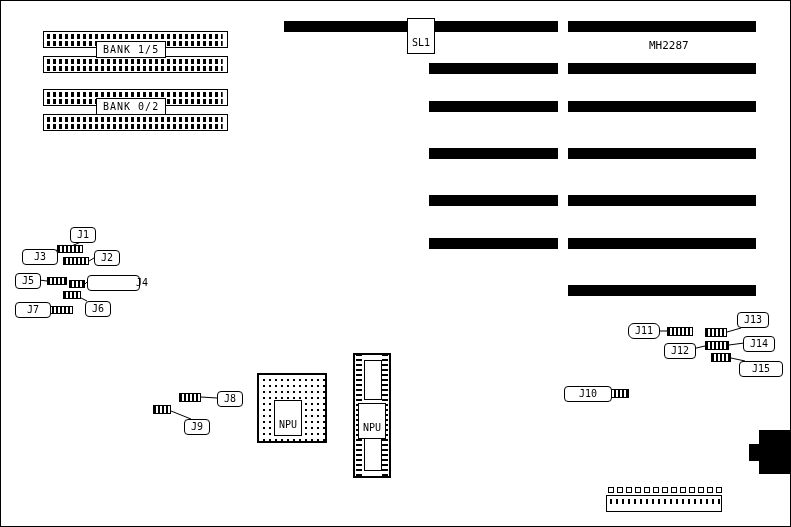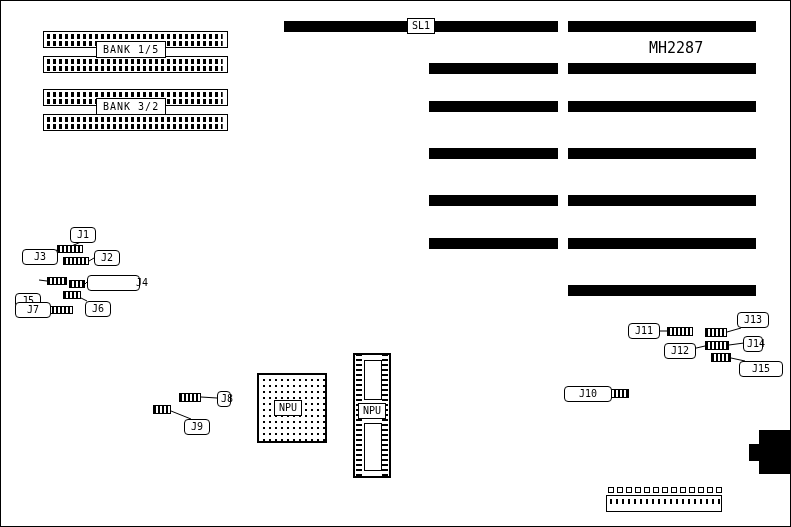--- a/index.html
+++ b/index.html
@@ -24,23 +24,23 @@
     background-position:3px 2px,3px 9px;
     background-repeat:no-repeat,no-repeat;
   }
 
   .tag, .banklabel, .slotlabel {
     position:absolute; background:#fff; border:1px solid #000;
     font-size:10px; line-height:14px; text-align:center; z-index:4; white-space:nowrap;
   }
   .tag { height:16px; border-radius:4px; padding:0 3px; }
   .banklabel { height:17px; line-height:15px; padding:0 6px; letter-spacing:1px; }
-  .slotlabel { height:16px; padding:0 4px; }
+  .slotlabel { height:16px; padding:17px 4px; }
 
-  .modeltext { position:absolute; font-size:15px; z-index:2; }
+  .modeltext { position:absolute; font-size:11px; z-index:2; }
 
   
   .pins {
     position:absolute; border:1px solid #000;
     background:repeating-linear-gradient(90deg,#000 0 2px,#fff 2px 4px);
     z-index:3;
   }
 
   
   .pga {
@@ -101,21 +101,21 @@
     <line x1="740" y1="327" x2="726" y2="331"></line>
     <line x1="743" y1="342" x2="728" y2="344"></line>
     <line x1="744" y1="360" x2="730" y2="357"></line>
   </svg>
 
   <div class="simm" style="left:42px; top:30px;"></div>
   <div class="simm" style="left:42px; top:55px;"></div>
   <div class="simm" style="left:42px; top:88px;"></div>
   <div class="simm" style="left:42px; top:113px;"></div>
   <div class="banklabel" style="left:95px; top:40px;">BANK 1/5</div>
-  <div class="banklabel" style="left:95px; top:97px;">BANK 3/2</div>
+  <div class="banklabel" style="left:95px; top:97px;">BANK 0/2</div>
 
   <div class="slot" style="left:283px; top:20px;  width:274px;"></div>
   <div class="slot" style="left:567px; top:20px;  width:188px;"></div>
   <div class="slot" style="left:428px; top:62px;  width:129px;"></div>
   <div class="slot" style="left:567px; top:62px;  width:188px;"></div>
   <div class="slot" style="left:428px; top:100px; width:129px;"></div>
   <div class="slot" style="left:567px; top:100px; width:188px;"></div>
   <div class="slot" style="left:428px; top:147px; width:129px;"></div>
   <div class="slot" style="left:567px; top:147px; width:188px;"></div>
   <div class="slot" style="left:428px; top:194px; width:129px;"></div>
@@ -138,30 +138,30 @@
   <div class="pins" style="left:608px; top:388px; width:20px; height:9px;"></div>
   <div class="pins" style="left:666px; top:326px; width:26px; height:9px;"></div>
   <div class="pins" style="left:704px; top:327px; width:22px; height:9px;"></div>
   <div class="pins" style="left:704px; top:340px; width:24px; height:9px;"></div>
   <div class="pins" style="left:710px; top:352px; width:20px; height:9px;"></div>
 
   <div class="tag" style="left:69px;  top:226px; width:26px;">J1</div>
   <div class="tag" style="left:93px;  top:249px; width:26px;">J2</div>
   <div class="tag" style="left:21px;  top:248px; width:36px;">J3</div>
   <div class="tag" style="left:86px;  top:274px; width:26px;padding-left:48px;">J4</div>
-  <div class="tag" style="left:14px;  top:272px; width:26px;margin-top:20px;">J5</div>
+  <div class="tag" style="left:14px;  top:272px; width:26px;">J5</div>
   <div class="tag" style="left:84px;  top:300px; width:26px;">J6</div>
   <div class="tag" style="left:14px;  top:301px; width:36px;">J7</div>
-  <div class="tag" style="left:216px; top:390px; width:14px;">J8</div>
+  <div class="tag" style="left:216px; top:390px; width:26px;">J8</div>
   <div class="tag" style="left:183px; top:418px; width:26px;">J9</div>
   <div class="tag" style="left:563px; top:385px; width:48px;">J10</div>
-  <div class="tag" style="left:627px; top:322px; width:32px;">J11</div>
+  <div class="tag" style="left:627px; top:322px; width:32px;border-radius:6px;">J11</div>
   <div class="tag" style="left:663px; top:342px; width:32px;">J12</div>
   <div class="tag" style="left:736px; top:311px; width:32px;">J13</div>
-  <div class="tag" style="left:742px; top:335px; width:20px;">J14</div>
+  <div class="tag" style="left:742px; top:335px; width:32px;">J14</div>
   <div class="tag" style="left:738px; top:360px; width:44px;">J15</div>
 
   <div class="pga">
     <div class="slotlabel" style="left:15px; top:25px;">NPU</div>
   </div>
 
   <div class="dip">
     <div class="dip-inner" style="left:9px; top:5px;  width:18px; height:40px;"></div>
     <div class="dip-inner" style="left:9px; top:68px; width:18px; height:48px;"></div>
     <div class="slotlabel" style="left:3px; top:48px;">NPU</div>

